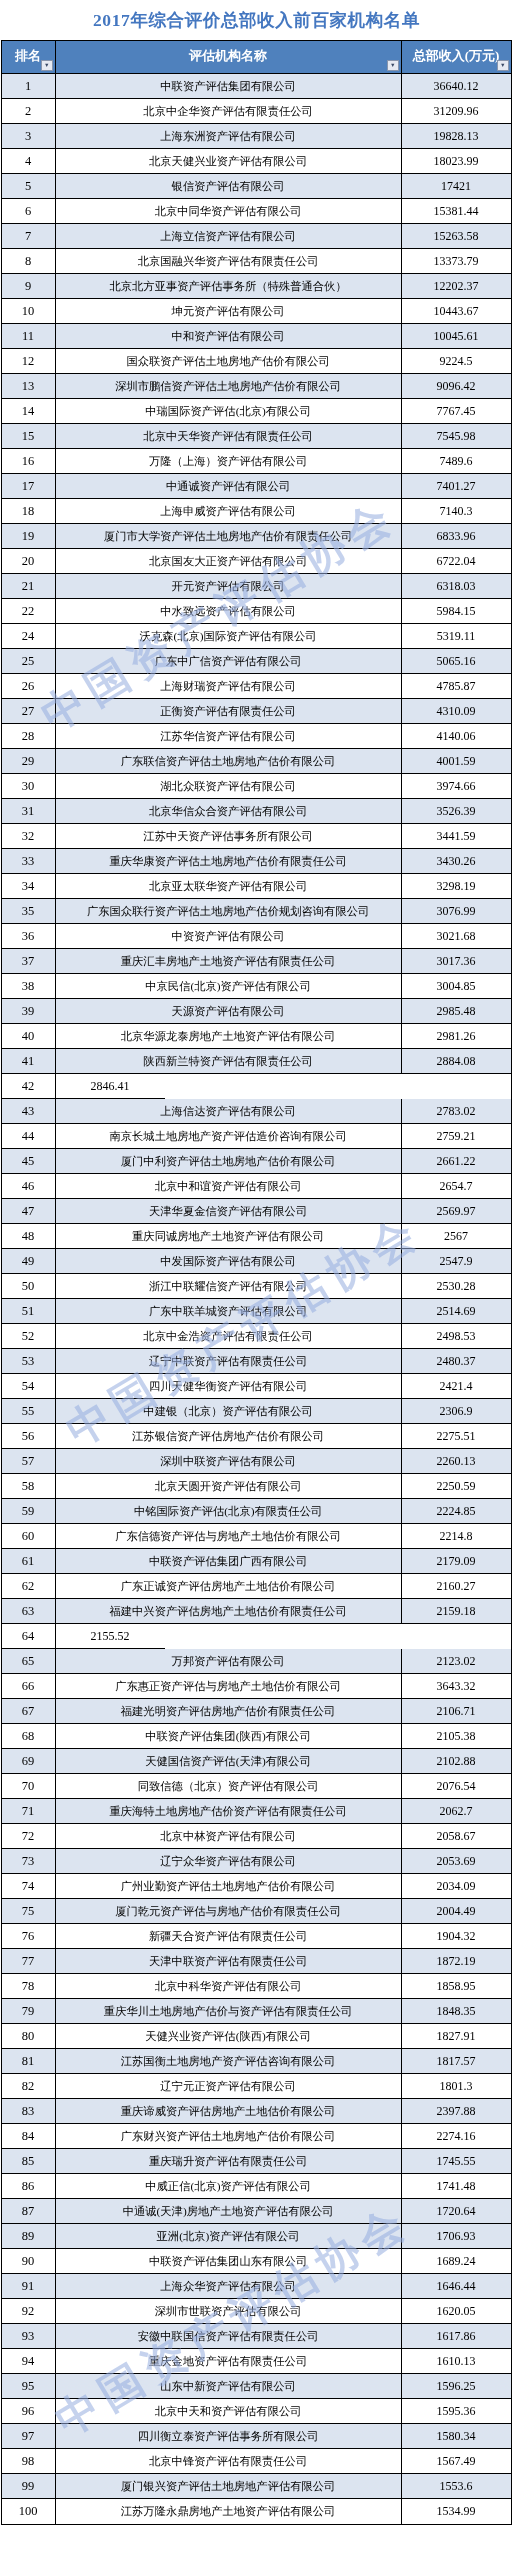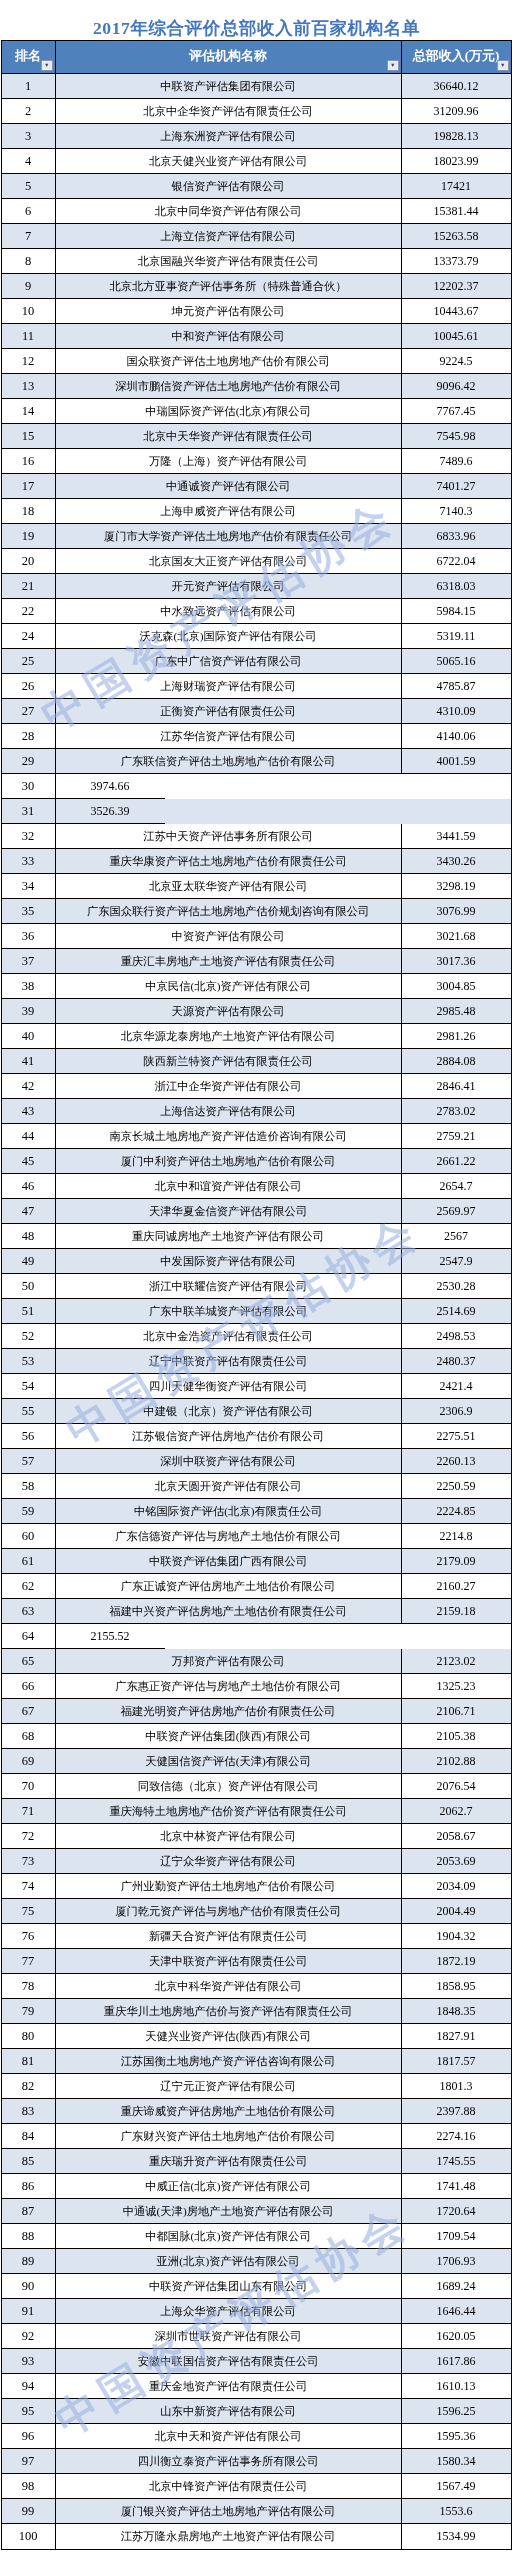--- a/index.html
+++ b/index.html
@@ -6,21 +6,21 @@
     --header_bg:#4F81BD;
     --band_row_bg:#DCE4F0;
     --title_color:#4477C0;
     --border_color:#000000;
     --watermark_color:#97AEE0;
     --header_text:#FFFFFF;
   }
   html,body{margin:0;padding:0;}
   body{background:#ffffff;font-family:"Liberation Serif","DejaVu Serif",serif;}
   .page{position:relative;width:513px;height:2576px;background:#ffffff;overflow:hidden;}
-  .title-bar{height:40px;display:flex;align-items:flex-end;justify-content:center;}
+  .title-bar{height:40px;display:flex;align-items:center;justify-content:center;}
   .title{color:var(--title_color);font-size:17.5px;font-weight:bold;letter-spacing:0.6px;}
   .table{position:absolute;left:0.6px;top:40px;width:511px;border:0.6px solid var(--border_color);box-sizing:border-box;}
   .hrow{display:flex;height:33px;background:var(--header_bg);}
   .trow{display:flex;height:25px;background:#ffffff;}
   .trow.band{background:var(--band_row_bg);}
   .cell{box-sizing:border-box;display:flex;align-items:center;justify-content:center;
         border-right:1.3px solid var(--border_color);border-bottom:1.3px solid var(--border_color);
         overflow:hidden;white-space:nowrap;}
   .cell:last-child{border-right:none;}
   .trow:last-child .cell{border-bottom:none;}
@@ -201,24 +201,26 @@
           <div class="cell c-name">江苏华信资产评估有限公司</div>
           <div class="cell c-rev">4140.06</div>
         </div>
         <div class="trow band">
           <div class="cell c-rank">29</div>
           <div class="cell c-name">广东联信资产评估土地房地产估价有限公司</div>
           <div class="cell c-rev">4001.59</div>
         </div>
         <div class="trow">
           <div class="cell c-rank">30</div>
+          <div class="cell c-name">湖北众联资产评估有限公司</div>
           <div class="cell c-rev">3974.66</div>
         </div>
         <div class="trow band">
           <div class="cell c-rank">31</div>
+          <div class="cell c-name">北京华信众合资产评估有限公司</div>
           <div class="cell c-rev">3526.39</div>
         </div>
         <div class="trow">
           <div class="cell c-rank">32</div>
           <div class="cell c-name">江苏中天资产评估事务所有限公司</div>
           <div class="cell c-rev">3441.59</div>
         </div>
         <div class="trow band">
           <div class="cell c-rank">33</div>
           <div class="cell c-name">重庆华康资产评估土地房地产估价有限责任公司</div>
@@ -259,21 +261,20 @@
           <div class="cell c-name">北京华源龙泰房地产土地资产评估有限公司</div>
           <div class="cell c-rev">2981.26</div>
         </div>
         <div class="trow band">
           <div class="cell c-rank">41</div>
           <div class="cell c-name">陕西新兰特资产评估有限责任公司</div>
           <div class="cell c-rev">2884.08</div>
         </div>
         <div class="trow">
           <div class="cell c-rank">42</div>
-          <div class="cell c-name">浙江中企华资产评估有限公司</div>
           <div class="cell c-rev">2846.41</div>
         </div>
         <div class="trow band">
           <div class="cell c-rank">43</div>
           <div class="cell c-name">上海信达资产评估有限公司</div>
           <div class="cell c-rev">2783.02</div>
         </div>
         <div class="trow">
           <div class="cell c-rank">44</div>
           <div class="cell c-name">南京长城土地房地产资产评估造价咨询有限公司</div>
@@ -379,21 +380,21 @@
           <div class="cell c-rev">2155.52</div>
         </div>
         <div class="trow band">
           <div class="cell c-rank">65</div>
           <div class="cell c-name">万邦资产评估有限公司</div>
           <div class="cell c-rev">2123.02</div>
         </div>
         <div class="trow">
           <div class="cell c-rank">66</div>
           <div class="cell c-name">广东惠正资产评估与房地产土地估价有限公司</div>
-          <div class="cell c-rev">1325.23</div>
+          <div class="cell c-rev">3643.32</div>
         </div>
         <div class="trow band">
           <div class="cell c-rank">67</div>
           <div class="cell c-name">福建光明资产评估房地产估价有限责任公司</div>
           <div class="cell c-rev">2106.71</div>
         </div>
         <div class="trow">
           <div class="cell c-rank">68</div>
           <div class="cell c-name">中联资产评估集团(陕西)有限公司</div>
           <div class="cell c-rev">2105.38</div>
@@ -485,25 +486,20 @@
         </div>
         <div class="trow">
           <div class="cell c-rank">86</div>
           <div class="cell c-name">中威正信(北京)资产评估有限公司</div>
           <div class="cell c-rev">1741.48</div>
         </div>
         <div class="trow band">
           <div class="cell c-rank">87</div>
           <div class="cell c-name">中通诚(天津)房地产土地资产评估有限公司</div>
           <div class="cell c-rev">1720.64</div>
-        </div>
-        <div class="trow">
-          <div class="cell c-rank">88</div>
-          <div class="cell c-name">中都国脉(北京)资产评估有限公司</div>
-          <div class="cell c-rev">1709.54</div>
         </div>
         <div class="trow band">
           <div class="cell c-rank">89</div>
           <div class="cell c-name">亚洲(北京)资产评估有限公司</div>
           <div class="cell c-rev">1706.93</div>
         </div>
         <div class="trow">
           <div class="cell c-rank">90</div>
           <div class="cell c-name">中联资产评估集团山东有限公司</div>
           <div class="cell c-rev">1689.24</div>

